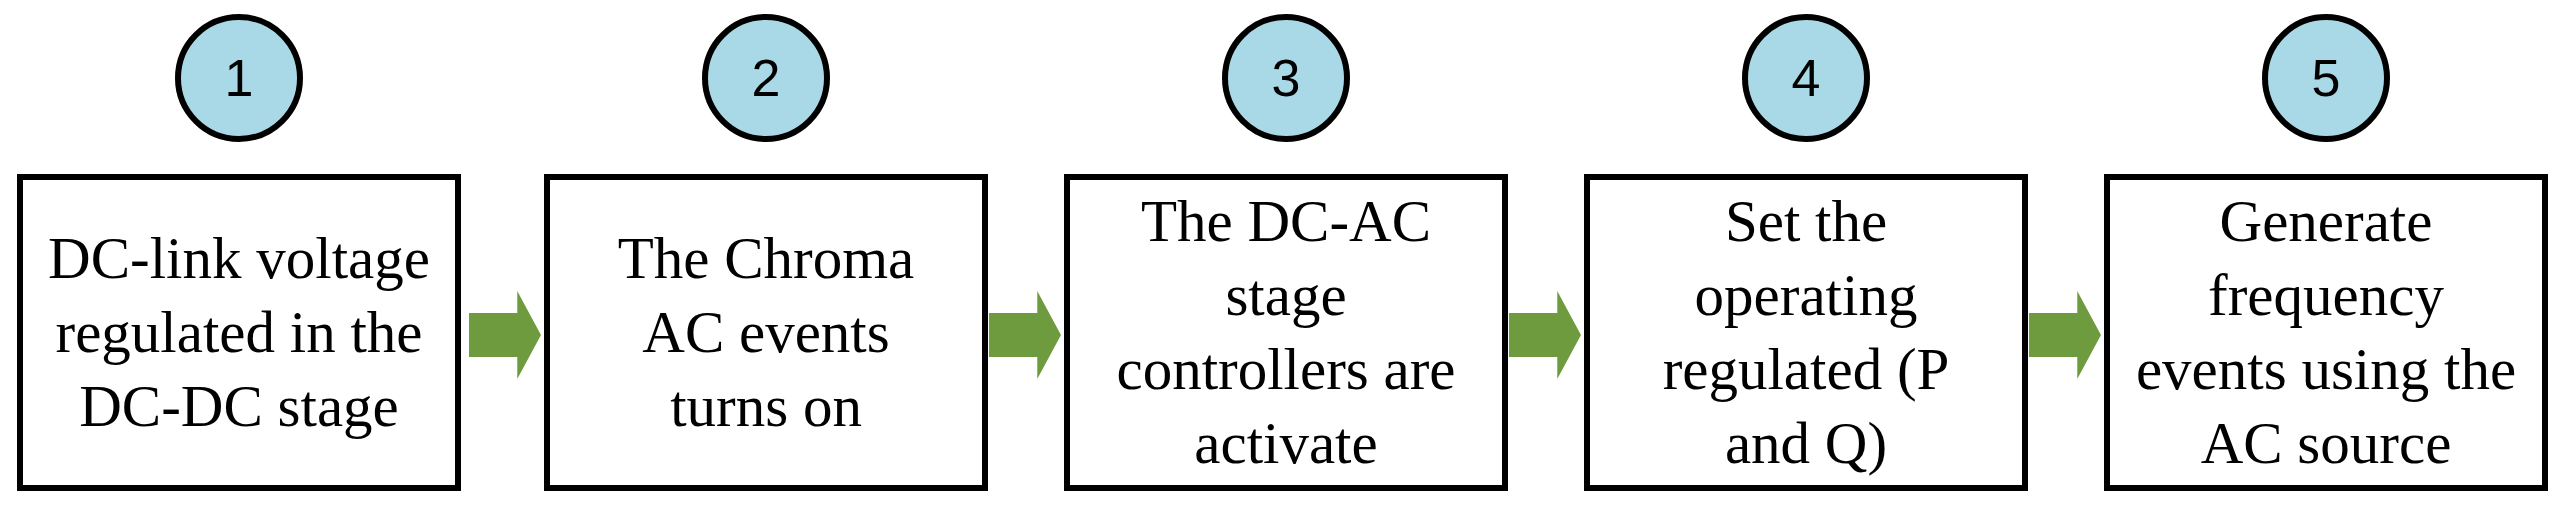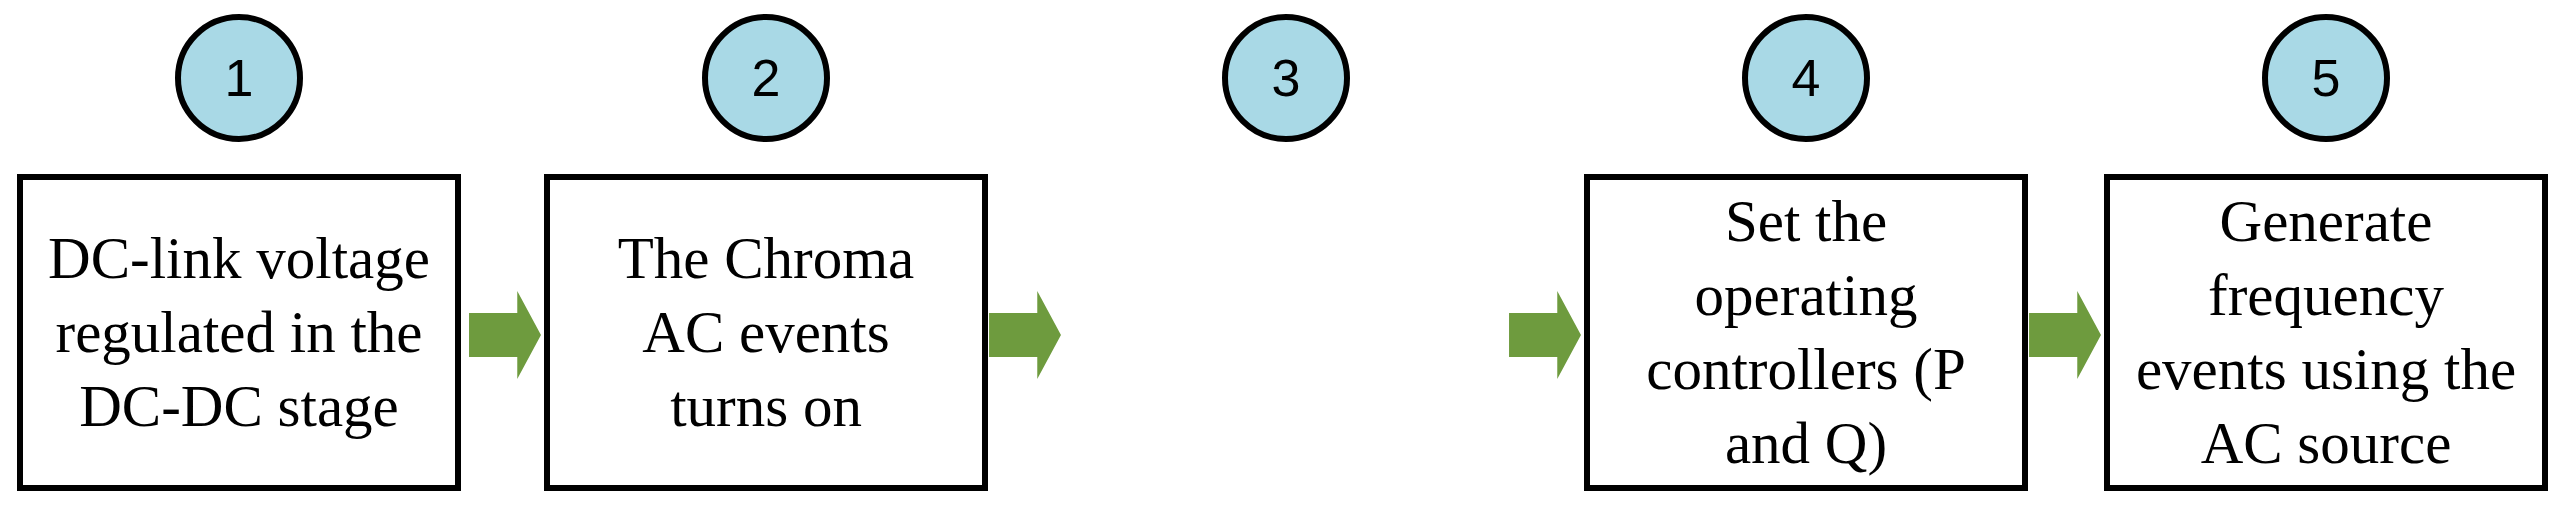--- a/index.html
+++ b/index.html
@@ -106,33 +106,37 @@
   </div>
 
   <div class="arrow a2">
     <svg viewBox="0 0 85 104" aria-hidden="true">
       <polygon points="0,26 57,26 57,0 85,52 57,104 57,78 0,78" fill="currentColor"></polygon>
     </svg>
   </div>
 
   <div class="step s3">
     <div class="badge">3</div>
+    <div class="box">The DC-AC
+stage
+controllers are
+activate</div>
   </div>
 
   <div class="arrow a3">
     <svg viewBox="0 0 85 104" aria-hidden="true">
       <polygon points="0,26 57,26 57,0 85,52 57,104 57,78 0,78" fill="currentColor"></polygon>
     </svg>
   </div>
 
   <div class="step s4">
     <div class="badge">4</div>
     <div class="box">Set the
 operating
-controllers (P
+regulated (P
 and Q)</div>
   </div>
 
   <div class="arrow a4">
     <svg viewBox="0 0 85 104" aria-hidden="true">
       <polygon points="0,26 57,26 57,0 85,52 57,104 57,78 0,78" fill="currentColor"></polygon>
     </svg>
   </div>
 
   <div class="step s5">

